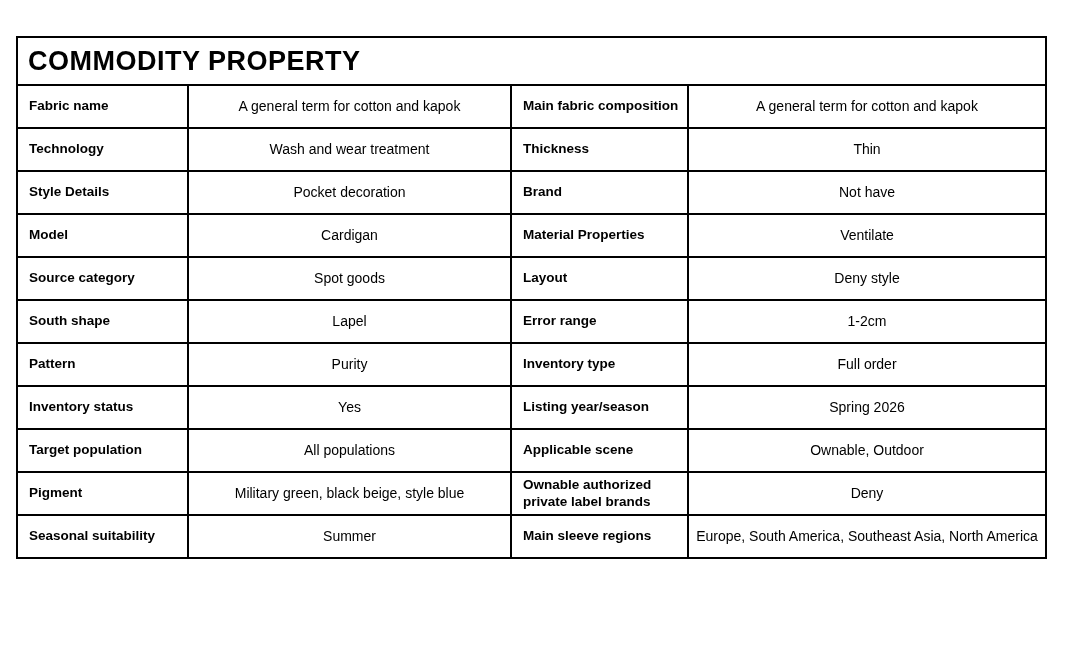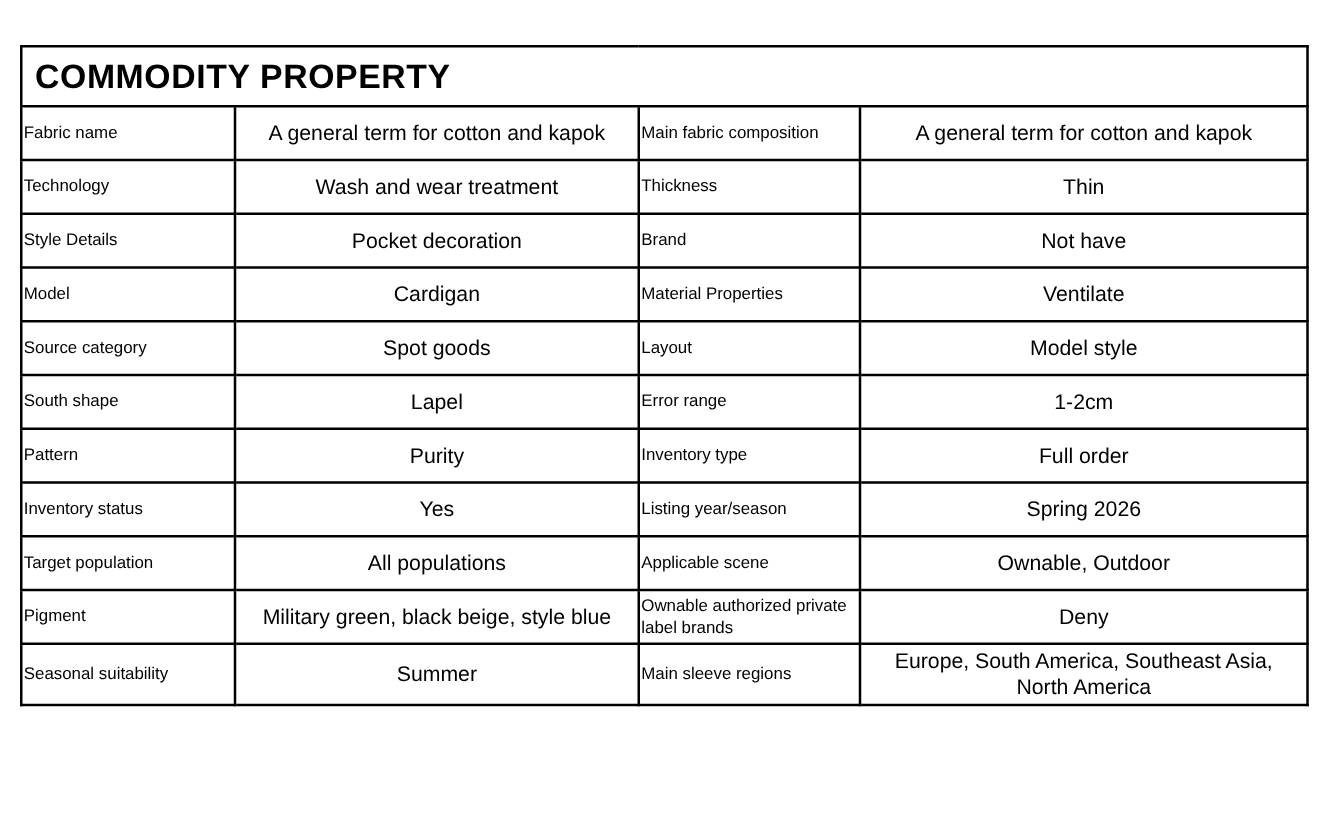--- a/index.html
+++ b/index.html
@@ -38,28 +38,28 @@
     height: 46px;
     font-size: 27px;
     font-weight: bold;
     letter-spacing: 0.5px;
     padding: 0 0 0 10px;
     text-align: left;
   }
   td.label-cell {
     height: 37px;
     font-size: 13.5px;
-    font-weight: normal;
+    font-weight: bold;
     text-align: left;
-    padding: 2px 4px 2px 1px;
+    padding: 2px 4px 2px 11px;
     line-height: 1.25;
   }
   td.value-cell {
     height: 37px;
-    font-size: 17px;
+    font-size: 14px;
     font-weight: normal;
     text-align: center;
     padding: 2px 6px;
     line-height: 1.25;
   }
 </style>
 </head>
 <body>
 
 <div class="page">
@@ -100,21 +100,21 @@
     <td class="label-cell">Model</td>
     <td class="value-cell">Cardigan</td>
     <td class="label-cell">Material Properties</td>
     <td class="value-cell">Ventilate</td>
   </tr>
 
   <tr>
     <td class="label-cell">Source category</td>
     <td class="value-cell">Spot goods</td>
     <td class="label-cell">Layout</td>
-    <td class="value-cell">Model style</td>
+    <td class="value-cell">Deny style</td>
   </tr>
 
 
   <tr>
     <td class="label-cell">South shape</td>
     <td class="value-cell">Lapel</td>
     <td class="label-cell">Error range</td>
     <td class="value-cell">1-2cm</td>
   </tr>
 

